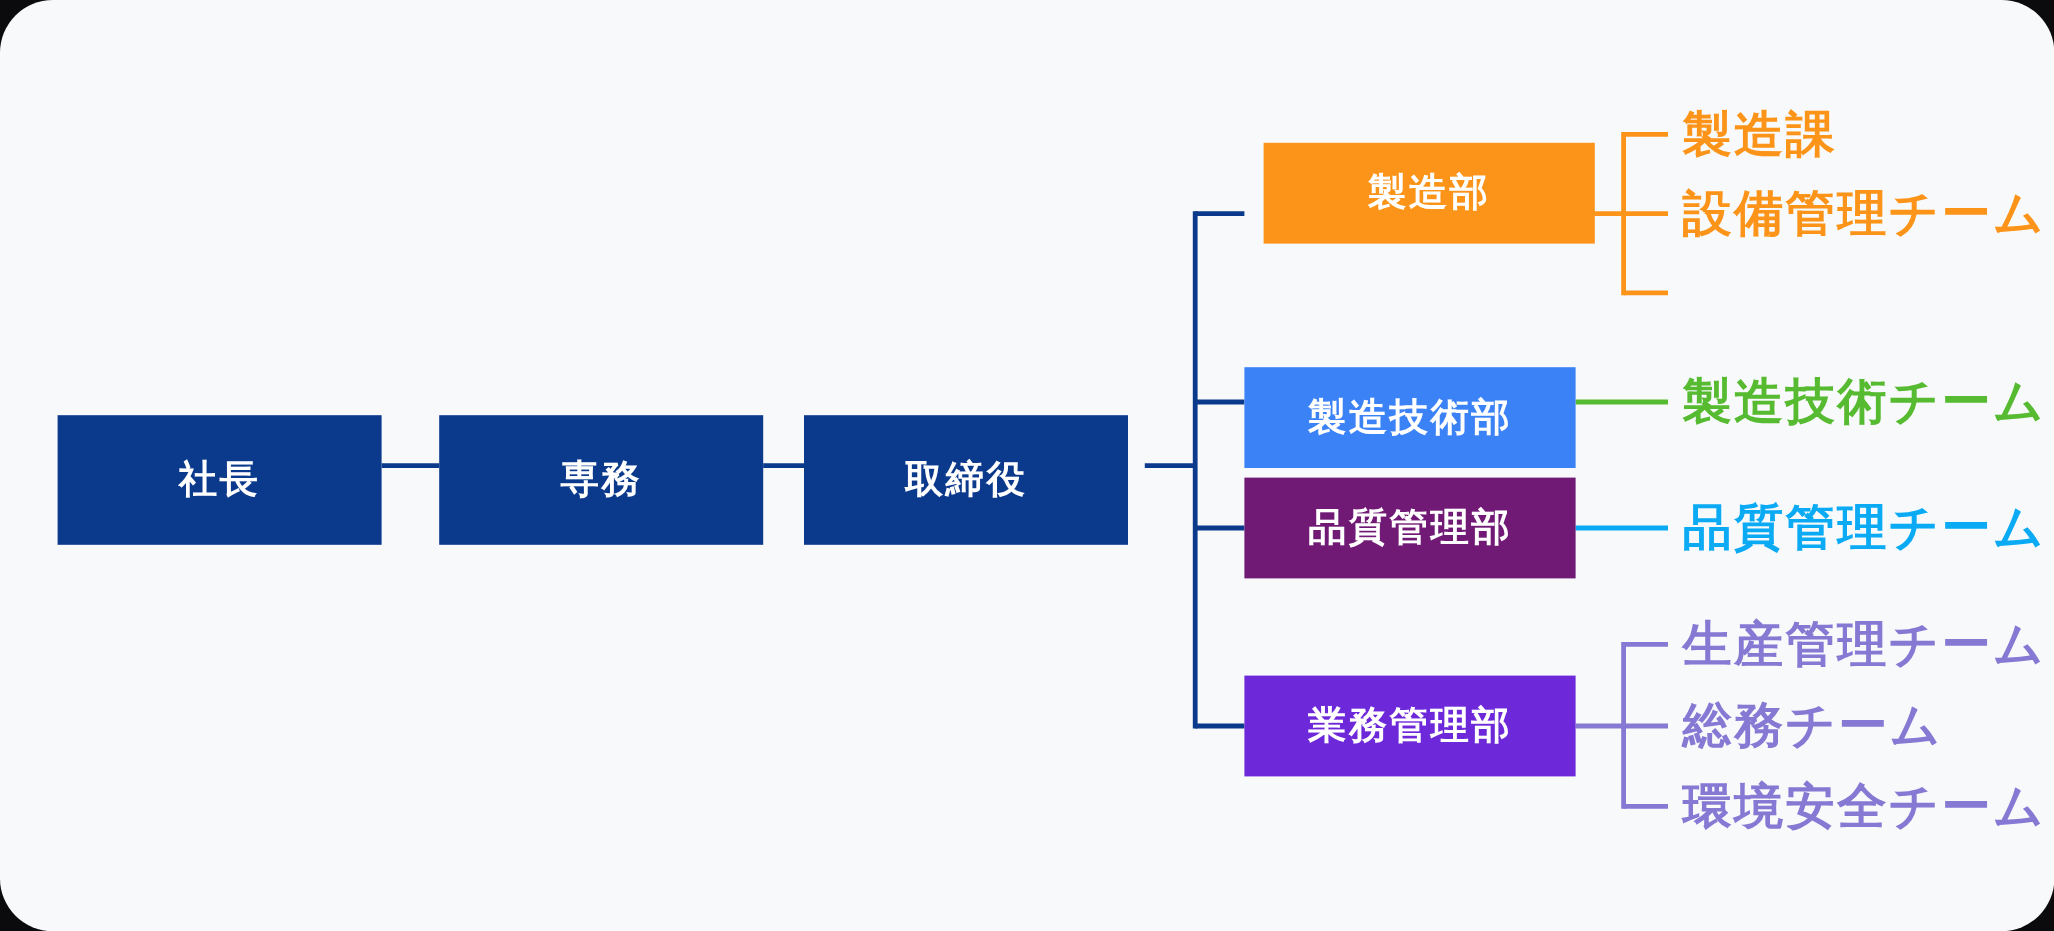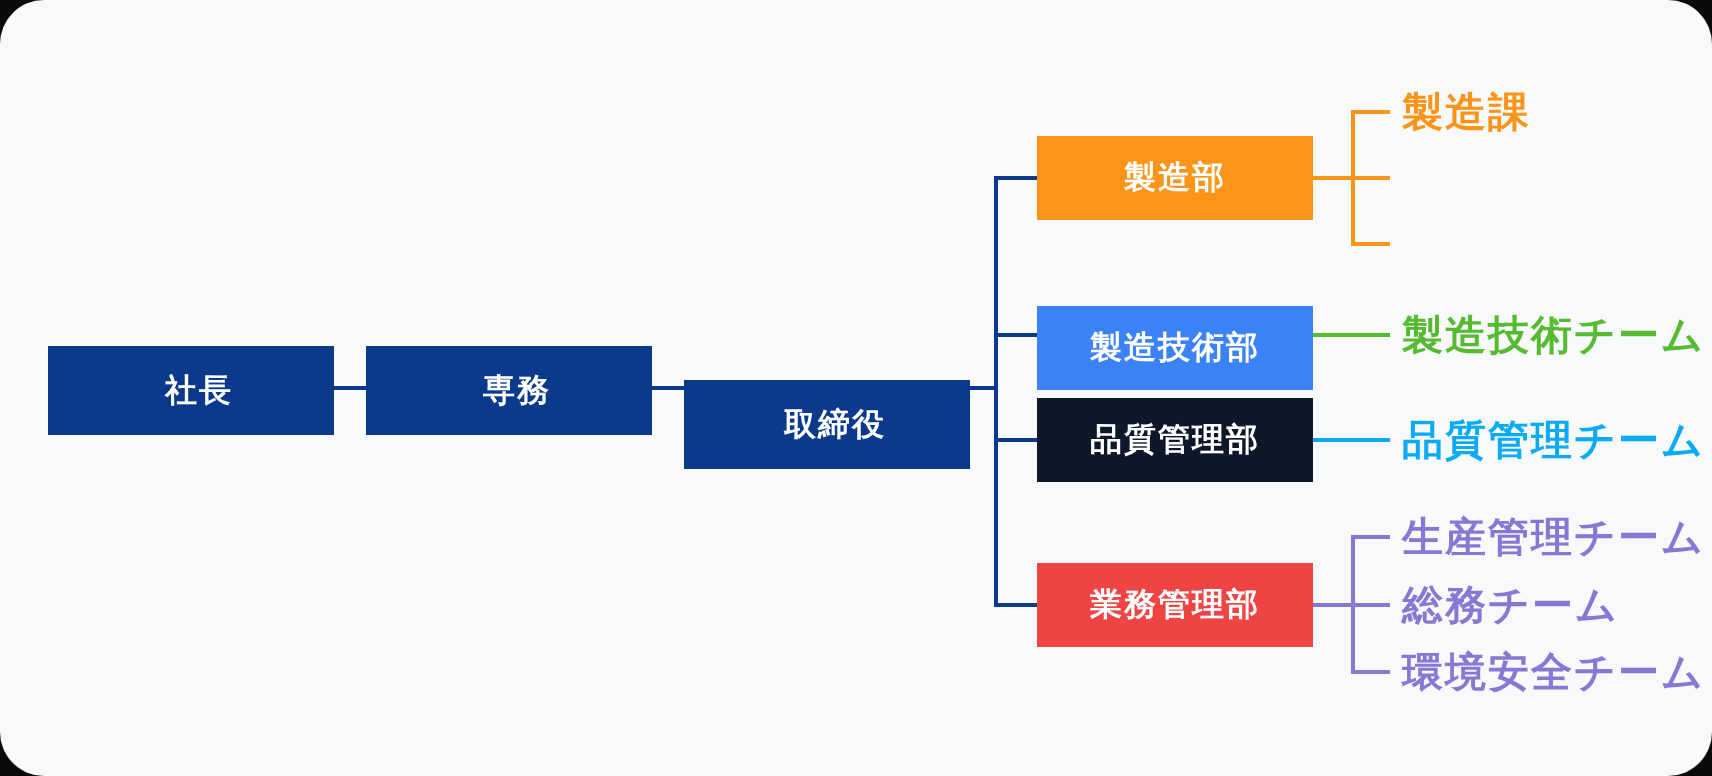--- a/index.html
+++ b/index.html
@@ -12,21 +12,21 @@
   .surface{
     position:absolute;left:0;top:0;width:1712px;height:776px;
     background:#f8f9fb;border-radius:44px;
   }
   .wires{position:absolute;left:0;top:0;width:1712px;height:776px;}
   .node{
     position:absolute;display:flex;align-items:center;justify-content:center;
     color:#ffffff;font-size:32px;font-weight:700;letter-spacing:2px;
     white-space:nowrap;
   }
-  .node.exec{width:270px;height:89px;top:346px;background:#0b398c;padding-left:16px;}
+  .node.exec{width:270px;height:108px;top:346px;background:#0b398c;}
   .node.dept{left:1037px;width:276px;height:84px;}
   .leaf{
     position:absolute;left:1402px;transform:translateY(-50%);
     font-size:41px;font-weight:700;letter-spacing:2px;white-space:nowrap;
   }
   svg line{stroke-width:4;stroke-linecap:butt;}
 </style>
 </head>
 <body style="background: rgb(11, 11, 13);">
 
@@ -60,38 +60,39 @@
     <line x1="1353" y1="605" x2="1390" y2="605" stroke="#8679d4"></line>
     <line x1="1353" y1="672" x2="1390" y2="672" stroke="#8679d4"></line>
   </svg>
 
   <div class="node exec" style="left:48px;">
     <span>社長</span>
   </div>
   <div class="node exec" style="left:366px;">
     <span>専務</span>
   </div>
-  <div class="node exec" style="left:684px;margin-top:34px;">
+  <div class="node exec" style="left:670px;">
     <span>取締役</span>
   </div>
 
-  <div class="node dept" style="top: 136px; background-color: rgb(251, 148, 24);">
+  <div class="node dept" style="top: 119px; background-color: rgb(251, 148, 24); margin-left: 16px;">
     <span>製造部</span>
   </div>
   <div class="node dept" style="top: 306px; background-color: #3b82f6; justify-content: center;">
     <span>製造技術部</span>
   </div>
-  <div class="node dept" style="top: 398px; background-color: #0f172a;">
+  <div class="node dept" style="top: 398px; background-color: #701a75;">
     <span>品質管理部</span>
   </div>
-  <div class="node dept" style="top: 563px; background-color: #ef4444;">
+  <div class="node dept" style="top: 563px; background-color: #6d28d9;">
     <span>業務管理部</span>
   </div>
 
   <div class="leaf" style="top: 112px; color: rgb(251, 148, 24);">製造課</div>
+  <div class="leaf" style="top: 178px; color: rgb(251, 148, 24);">設備管理チーム</div>
 
   <div class="leaf" style="top: 335px; color: rgb(86, 187, 48);">製造技術チーム</div>
 
   <div class="leaf" style="top: 440px; color: rgb(10, 171, 244);">品質管理チーム</div>
 
   <div class="leaf" style="top: 537px; color: rgb(134, 121, 212);">生産管理チーム</div>
   <div class="leaf" style="top: 605px; color: rgb(134, 121, 212);">総務チーム</div>
   <div class="leaf" style="top: 672px; color: rgb(134, 121, 212);">環境安全チーム</div>
 
 </div>

